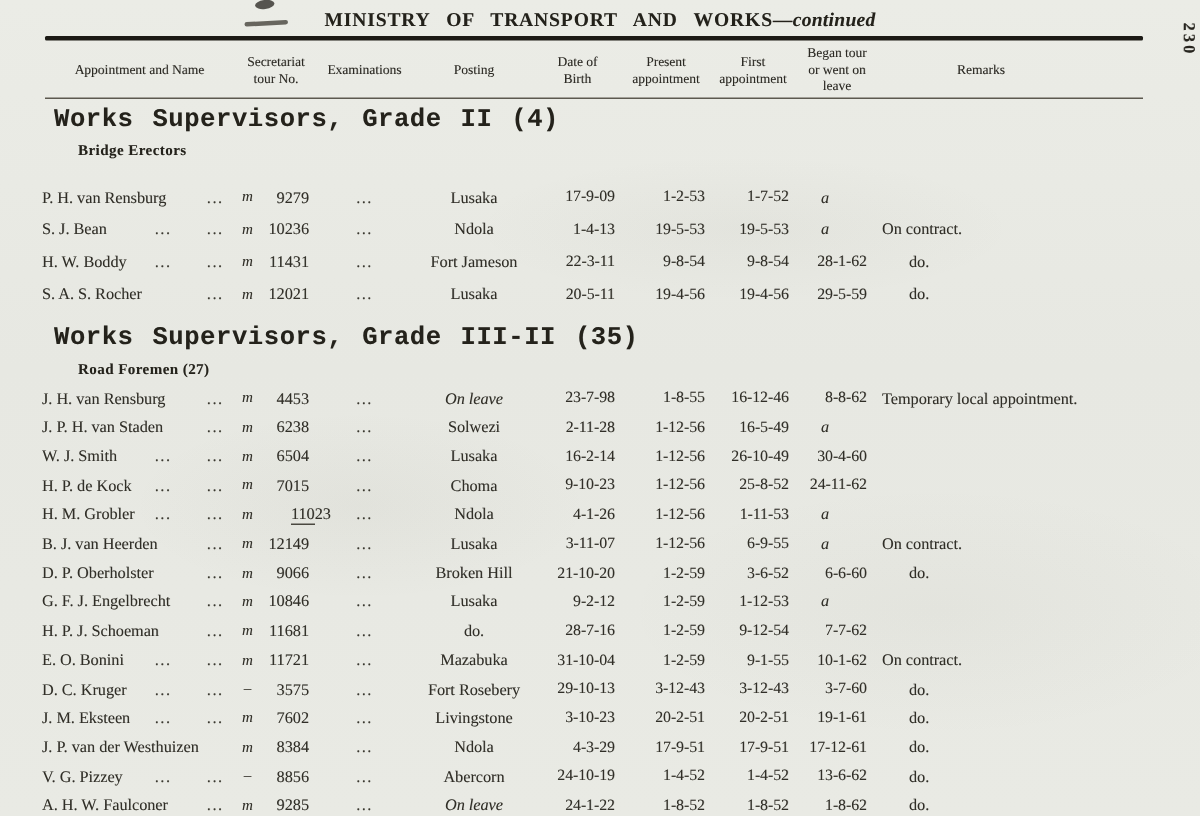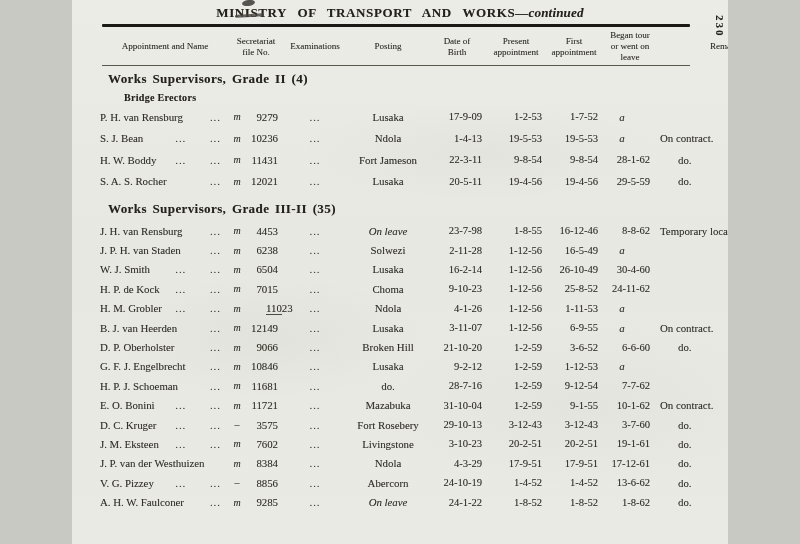--- a/index.html
+++ b/index.html
@@ -1,17 +1,17 @@
 <!DOCTYPE html>
 <html><head>
 <meta charset="utf-8">
 <style>
   html,body { margin:0; padding:0; background:#c9c9c4; }
   .page {
-    position:relative; width:656px; height:544px; overflow:hidden;
+    position:relative; width:800px; height:544px; overflow:hidden;
     margin:0 auto;
     font-family:"Liberation Serif","DejaVu Serif",serif;
     color:#302e27;
     background:
       radial-gradient(ellipse 260px 70px at 62% 28%, rgba(90,88,70,0.04), transparent 70%),
       radial-gradient(ellipse 220px 90px at 30% 62%, rgba(90,88,70,0.045), transparent 70%),
       radial-gradient(ellipse 300px 120px at 78% 75%, rgba(90,88,70,0.035), transparent 70%),
       linear-gradient(180deg,#ebece6 0%,#e7e8e2 45%,#e9eae4 100%);
     text-shadow:0.2px 0.2px 0 rgba(47,45,39,0.30);
   }
@@ -30,25 +30,25 @@
     padding:3px 0 2px 28px; height:33px; box-sizing:content-box;
     align-items:center; text-align:center;
     font-size:9px; line-height:1.22; color:#2c2a24; white-space:pre-line;
   }
   .ch-remarks { padding-right:38px; }
 
   .subtitle { text-align:center; font-size:11.5px; margin-top:6px; white-space:nowrap; }
   .subtitle .b { font-weight:bold; letter-spacing:.4px; }
   .subtitle .ital { font-style:italic; }
 
-  h2.sec-heading { font-size:13px; font-weight:bold; color:#24221b; letter-spacing:.4px; word-spacing:2px; margin:0 0 0 36px; }
+  h2.sec-heading { font-size:17px; font-weight:bold; color:#24221b; letter-spacing:.4px; word-spacing:2px; margin:0 0 0 36px;font-family:Liberation Mono, monospace; }
   h3.sec-subheading { font-size:10px; font-weight:bold; color:#24221b; letter-spacing:.3px; margin:0 0 0 52px; }
   .s1 h2 { margin-top:5px; } .s1 h3 { margin-top:5px; }
   .s2 h2 { margin-top:9px; } .s2 h3 { margin-top:6px; }
-  .rows { margin-top:3px; }
+  .rows { margin-top:15px; }
   .s2 .rows { margin-top:4px; }
 
   .row {
     display:grid; grid-template-columns:128px 18px 36px 66px 80px 58px 60px 56px 56px 1fr;
     padding-left:28px; align-items:center; font-size:10.8px; white-space:nowrap;
   }
   .s1 .row { height:21.5px; }
   .s2 .row { height:19.4px; }
   .c-name { display:flex; overflow:hidden; }
   .dots { flex:1; text-align:right; padding-right:7px; white-space:pre; letter-spacing:1px; color:#3a382f; }
@@ -74,21 +74,21 @@
 
   <div class="title">
     <span>MINISTRY OF TRANSPORT AND WORKS</span><span class="ital">—continued</span>
   </div>
 
   <div class="rule-thick"></div>
 
   <div class="col-headers">
     <div class="ch">Appointment and Name</div>
     <div class="ch">Secretariat
-file No.</div>
+tour No.</div>
     <div class="ch">Examinations</div>
     <div class="ch">Posting</div>
     <div class="ch">Date of
 Birth</div>
     <div class="ch">Present
 appointment</div>
     <div class="ch">First
 appointment</div>
     <div class="ch">Began tour
 or went on
@@ -165,20 +165,21 @@
     <div class="c c-present">19-4-56</div>
     <div class="c c-first">19-4-56</div>
     <div class="c c-began">29-5-59</div>
     <div class="c c-remarks do">do.</div>
   </div>
 </div>
   </section>
 
   <section class="section s2">
     <h2 class="sec-heading">Works Supervisors, Grade III-II (35)</h2>
+    <h3 class="sec-subheading">Road Foremen (27)</h3>
     <div class="rows">
   <div class="row">
     <div class="c c-name">
       <span class="nm">J. H. van Rensburg</span>
               <span class="dots">...</span>
     </div>
     <div class="c c-status">m</div>
     <div class="c c-file">4453</div>
     <div class="c c-exam">...</div>
     <div class="c c-posting ital">On leave</div>

